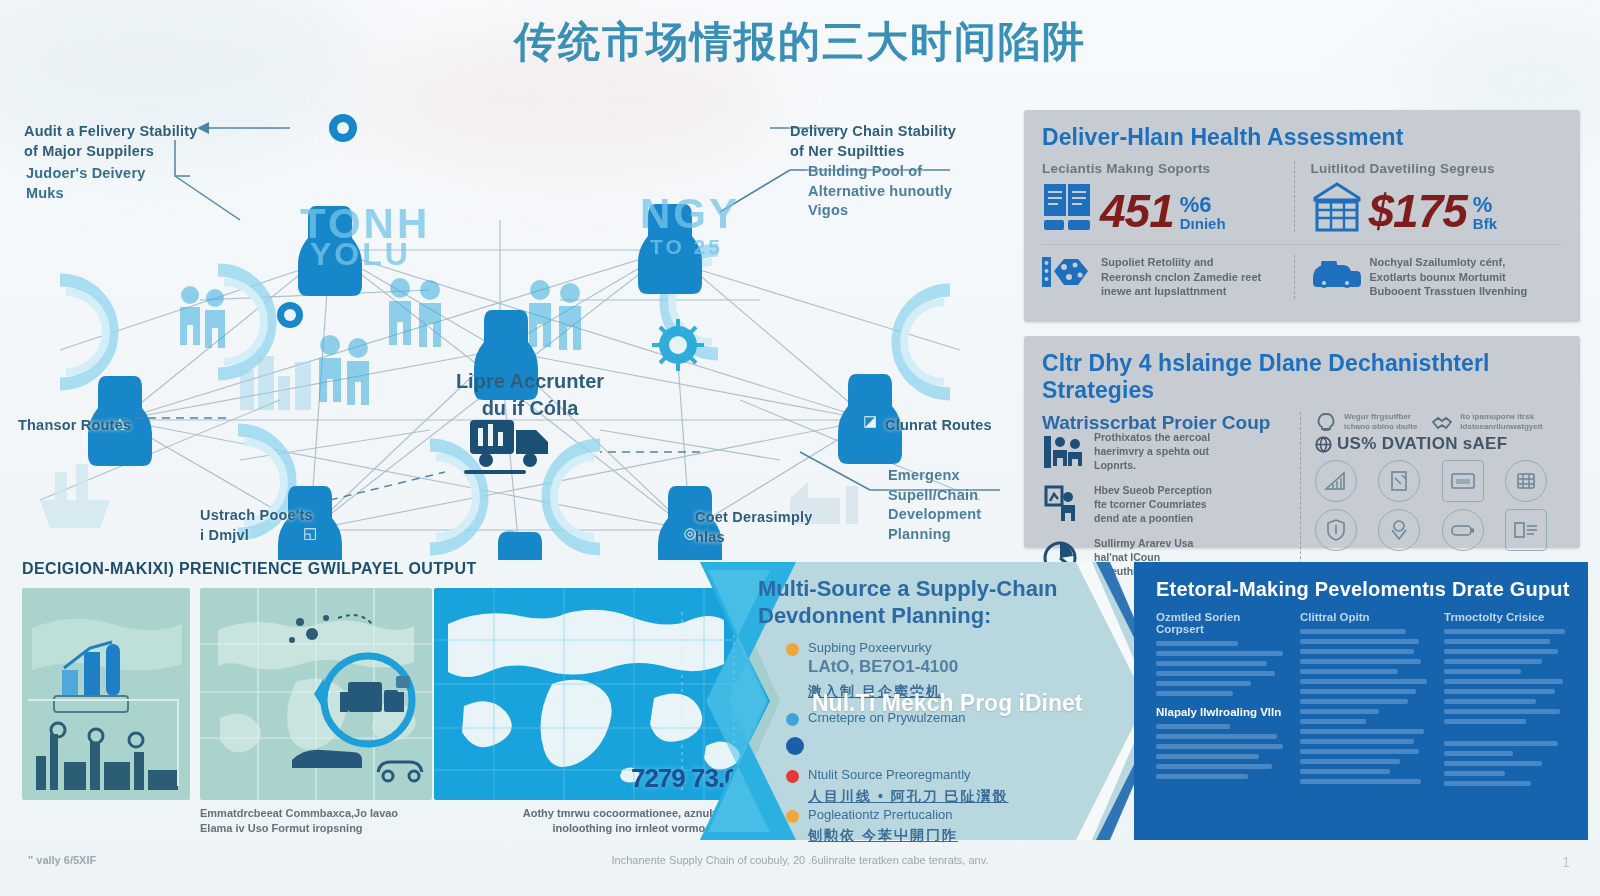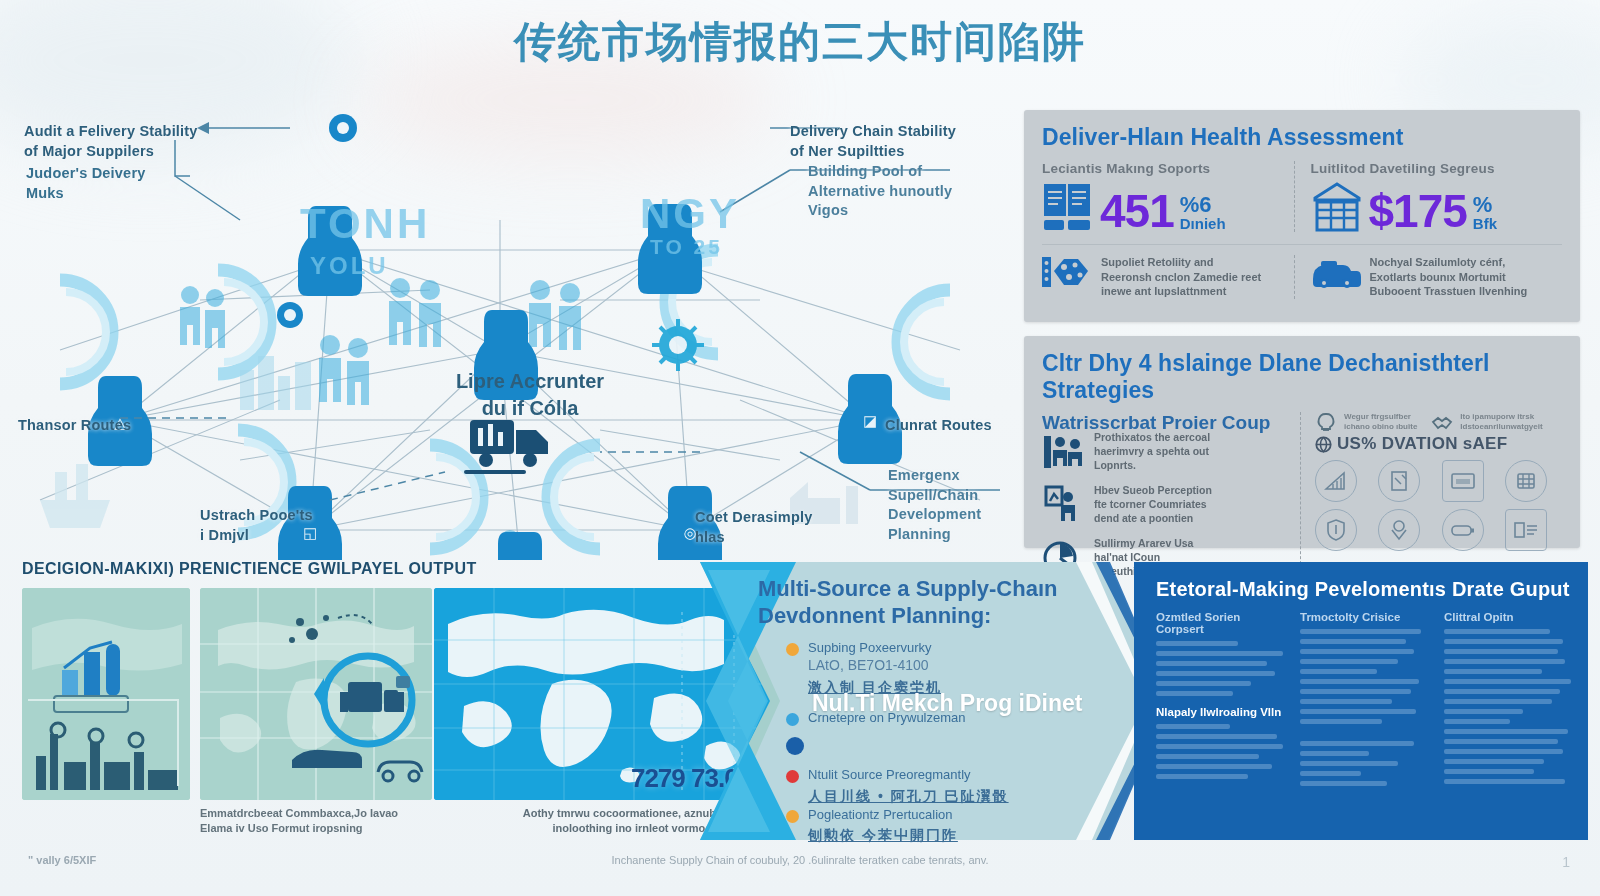--- a/index.html
+++ b/index.html
@@ -52,21 +52,21 @@
     padding:14px 18px;
   }
   #panel1 h2, #panel2 h2 {
     font-size:23px; font-weight:700; color:#1e6fbd; letter-spacing:.1px;
   }
   .p1grid { display:flex; margin-top:10px; }
   .p1col { flex:1; padding-right:10px; }
   .p1col + .p1col { border-left:1px dashed #9aa3aa; padding-left:16px; }
   .p1cap { font-size:13.5px; color:#6d7780; font-weight:700; margin-bottom:6px; letter-spacing:.2px;}
   .p1stat { display:flex; align-items:flex-end; gap:6px; }
-  .p1num { font-size:46px; font-weight:800; color:#6d28d9; line-height:.92; letter-spacing:-1px; }
+  .p1num { font-size:46px; font-weight:800; color:#7f1d1d; line-height:.92; letter-spacing:-1px;font-style:italic; }
   .p1unit { font-size:22px; font-weight:800; color:#1e6fbd; line-height:1.05; }
   .p1unit small { display:block; font-size:15px; }
   .p1row2 { display:flex; margin-top:12px; border-top:1px solid #b4bcc2; padding-top:10px; }
   .p1item { flex:1; display:flex; gap:9px; align-items:flex-start; }
   .p1item + .p1item { border-left:1px dashed #9aa3aa; padding-left:16px; }
   .p1txt { font-size:11px; color:#5f6a73; line-height:1.32; font-weight:600; }
   
   #panel2 {
     position:absolute; left:1024px; top:336px; width:556px; height:212px;
     background:#c6ccd1; border-radius:3px;
@@ -112,21 +112,21 @@
   }
   
   #arrowWrap { position:absolute; left:700px; top:562px; width:470px; height:278px; }
   #arrowTitle {
     position:absolute; left:58px; top:14px; width:300px;
     font-size:22px; font-weight:800; color:#2c6aa6; line-height:1.22;
   }
   .bullet { position:absolute; left:86px; display:flex; gap:9px; align-items:flex-start; }
   .dot { width:13px; height:13px; border-radius:50%; margin-top:3px; flex:none; }
   .bl-main { font-size:13px; font-weight:400; color:#3a6f9a; line-height:1.3; }
-  .bl-sub { font-size:14px; font-weight:400; color:#5580a3; }
+  .bl-sub { font-size:17px; font-weight:700; color:#5580a3; }
   .bl-cn { font-size:14px; font-weight:700; color:#3b6d96; letter-spacing:2px;text-decoration:underline; }
   #bigWhite {
     position:absolute; left:112px; top:128px; width:360px;
     font-size:23px; font-weight:800; color:#ffffff; white-space:nowrap;
     text-shadow:0 1px 2px rgba(0,0,0,.18);
   }
   
   #darkPanel {
     position:absolute; left:1134px; top:562px; width:454px; height:278px;
     background:#1663ae; overflow:hidden; padding:16px 12px 0 22px;
@@ -330,21 +330,21 @@
           <path d="M870,390 L800,352"></path>
       </g>
       <defs>
           <marker id="ar" markerWidth="8" markerHeight="8" refX="6" refY="4" orient="auto">
         <path d="M0,0 L8,4 L0,8 z" fill="#4c86a6"></path>
           </marker>
         </defs>
     </svg>
 
     <div class="ghost" style="left:300px;top:100px;font-size:42px;">TONH</div>
-    <div class="ghost" style="left:310px;top:152px;font-size:24px;">YOLU</div>
+    <div class="ghost" style="left:310px;top:136px;font-size:32px;">YOLU</div>
     <div class="ghost" style="left:640px;top:90px;font-size:42px;">NGY</div>
     <div class="ghost" style="left:650px;top:135px;font-size:21px;">TO 25</div>
 
     <div class="anno" style="left:24px;top:22px;">Audit a Felivery Stability
 of Major Suppilers</div>
     <div class="anno sub" style="left:26px;top:64px;">Judoer's Deivery
 Muks</div>
     <div class="anno" style="left:790px;top:22px;">Delivery Chain Stability
 of Ner Supiltties</div>
     <div class="anno light" style="left:808px;top:62px;">Building Pool of
@@ -732,57 +732,57 @@
           <div class="dpline" style="width:58%"></div>
         <div class="dpsub">Nlapaly Ilwlroaling Vlln</div>
         <div class="dpline" style="width:56%"></div>
           <div class="dpline" style="width:92%"></div>
         <div class="dpline" style="width:96%"></div>
           <div class="dpline" style="width:78%"></div>
         <div class="dpline" style="width:88%"></div>
           <div class="dpline" style="width:70%"></div>
       </div>
       <div class="dpcol">
+        <div class="dph">Clittral Opitn</div>
+        <div class="dpline" style="width:80%"></div>
+          <div class="dpline" style="width:90%"></div>
+        <div class="dpline" style="width:86%"></div>
+          <div class="dpline" style="width:92%"></div>
+        <div class="dpline" style="width:74%"></div>
+          <div class="dpline" style="width:96%"></div>
+        <div class="dpline" style="width:88%"></div>
+          <div class="dpline" style="width:82%"></div>
+        <div class="dpline" style="width:60%"></div>
+          <div class="dpline" style="width:50%"></div>
+        <div class="dpline" style="width:94%"></div>
+          <div class="dpline" style="width:86%"></div>
+        <div class="dpline" style="width:90%"></div>
+          <div class="dpline" style="width:76%"></div>
+        <div class="dpline" style="width:68%"></div>
+          <div class="dpline" style="width:92%"></div>
+      </div>
+      <div class="dpcol">
         <div class="dph">Trmoctolty Crisice</div>
         <div class="dpline" style="width:92%"></div>
           <div class="dpline" style="width:80%"></div>
         <div class="dpline" style="width:86%"></div>
           <div class="dpline" style="width:74%"></div>
         <div class="dpline" style="width:58%"></div>
           <div class="dpline" style="width:90%"></div>
         <div class="dpline" style="width:84%"></div>
           <div class="dpline" style="width:70%"></div>
         <div class="dpline" style="width:88%"></div>
           <div class="dpline" style="width:62%"></div>
         <div style="height:12px"></div>
         <div class="dpline" style="width:86%"></div>
           <div class="dpline" style="width:52%"></div>
         <div class="dpline" style="width:74%"></div>
           <div class="dpline" style="width:46%"></div>
         <div class="dpline" style="width:66%"></div>
       </div>
-      <div class="dpcol">
-        <div class="dph">Clittral Opitn</div>
-        <div class="dpline" style="width:80%"></div>
-          <div class="dpline" style="width:90%"></div>
-        <div class="dpline" style="width:86%"></div>
-          <div class="dpline" style="width:92%"></div>
-        <div class="dpline" style="width:74%"></div>
-          <div class="dpline" style="width:96%"></div>
-        <div class="dpline" style="width:88%"></div>
-          <div class="dpline" style="width:82%"></div>
-        <div class="dpline" style="width:60%"></div>
-          <div class="dpline" style="width:50%"></div>
-        <div class="dpline" style="width:94%"></div>
-          <div class="dpline" style="width:86%"></div>
-        <div class="dpline" style="width:90%"></div>
-          <div class="dpline" style="width:76%"></div>
-        <div class="dpline" style="width:68%"></div>
-          <div class="dpline" style="width:92%"></div>
-      </div>
     </div>
   </div>
 
   <div id="footer">
     <div id="fLeft">" vally 6/5XIF</div>
     <div id="fCenter">Inchanente Supply Chain of coubuly, 20 .6ulinralte teratken cabe tenrats, anv.</div>
     <div id="fRight">1</div>
   </div>
 
 </div>

